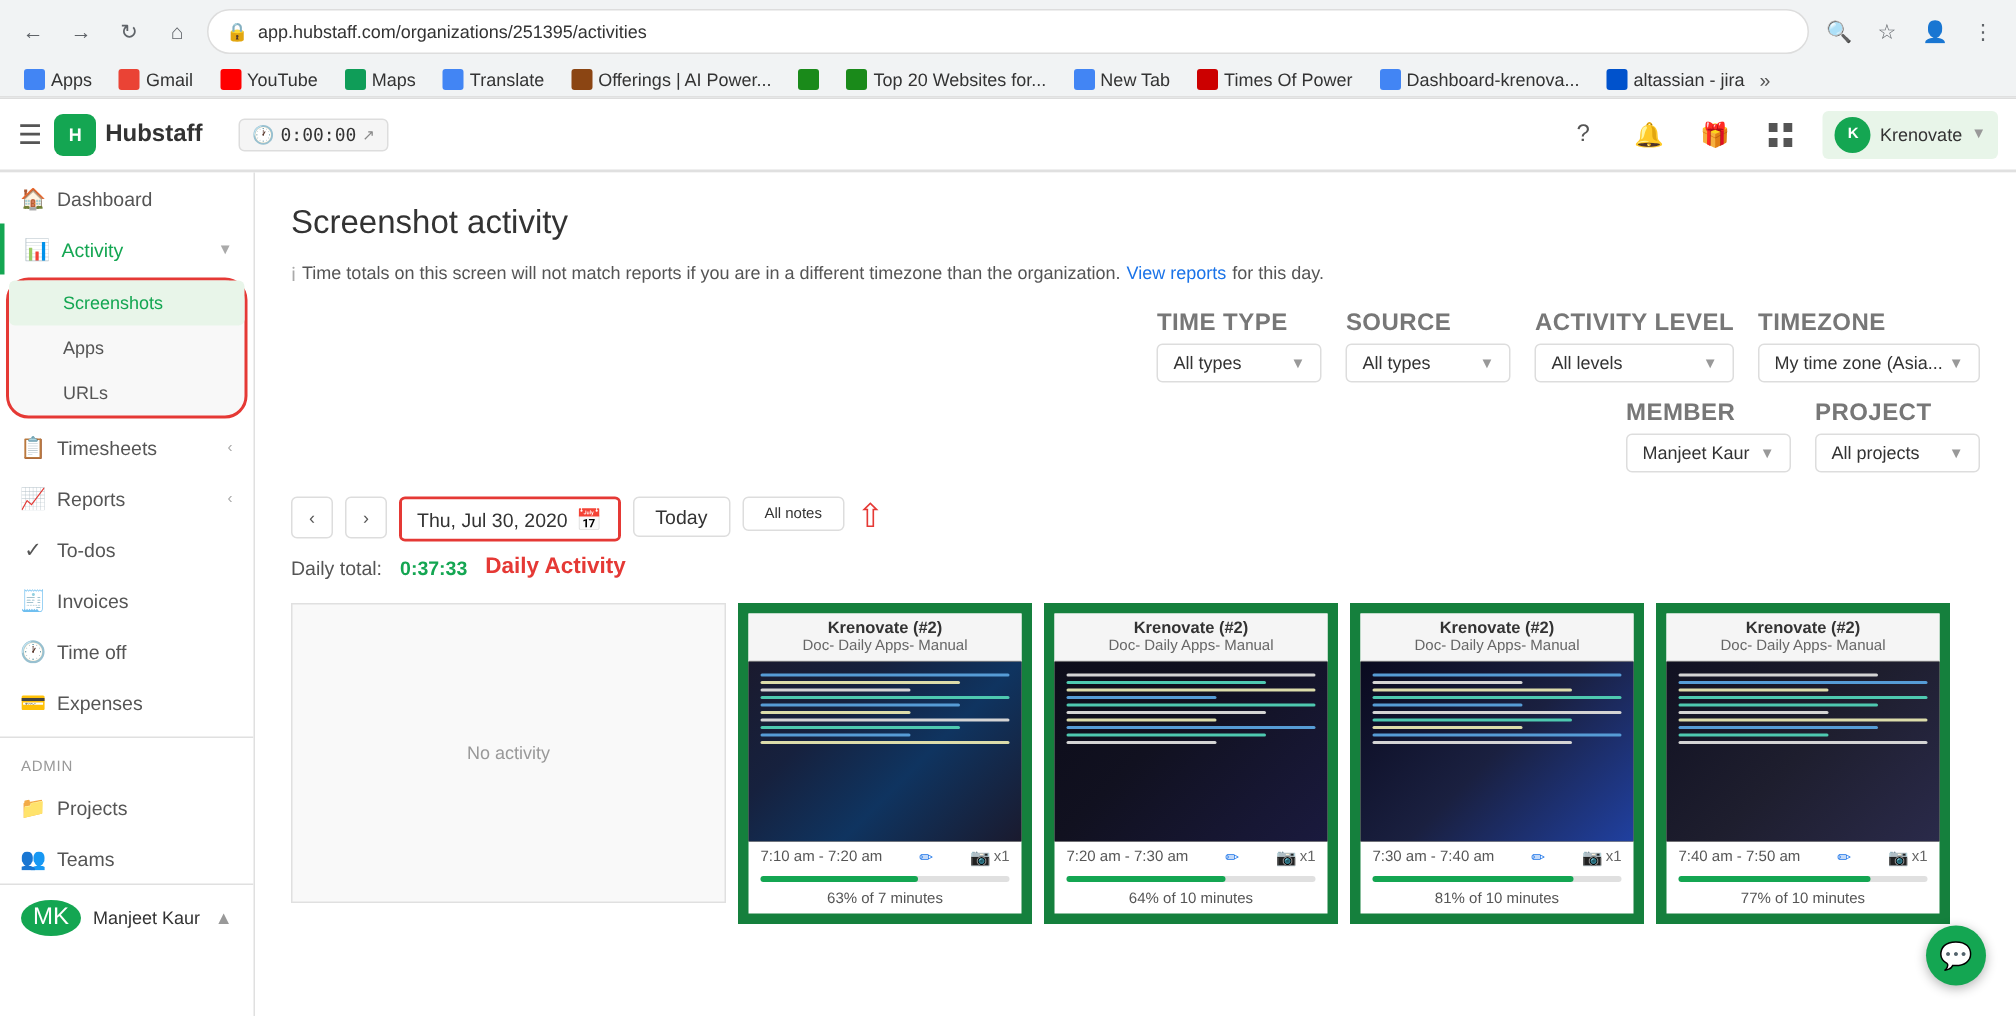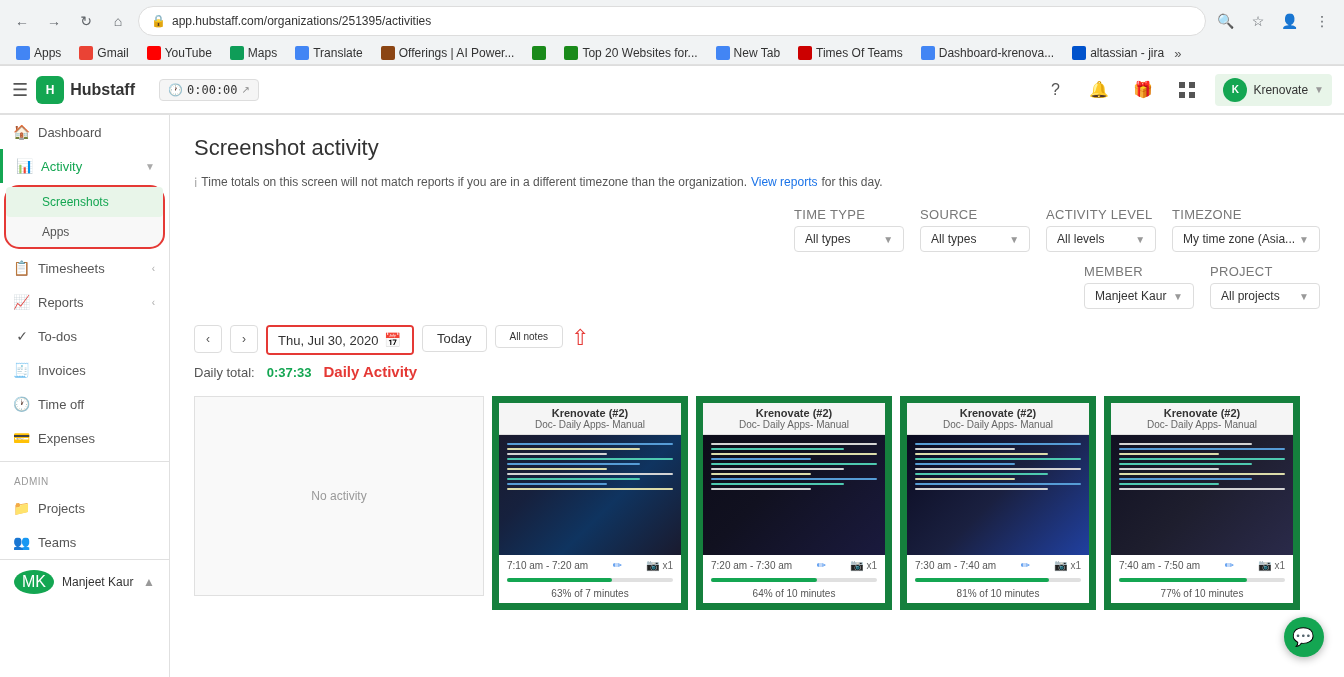--- a/index.html
+++ b/index.html
@@ -68,21 +68,21 @@
     .sidebar-user-avatar { width: 40px; height: 24px; border-radius: 50%; background: #14a652; display: flex; align-items: center; justify-content: center; color: white; font-size: 16px; }
     .sidebar-user-name { font-size: 12px; color: #333; flex: 1; }
 
     
     .main-content { flex: 1; background: white; overflow-y: auto; padding: 20px 24px; }
     .page-title { font-size: 22px; font-weight: 500; color: #333; margin-bottom: 12px; }
     .info-bar { display: flex; align-items: center; gap: 4px; font-size: 12px; color: #555; margin-bottom: 16px; }
     .info-icon { color: #aaa; font-size: 13px; }
     .view-reports-link { color: #1a73e8; cursor: pointer; text-decoration: none; }
     .filter-group { display: flex; flex-direction: column; gap: 4px; }
-    .filter-label { font-size: 13px; color: #777; text-transform: uppercase; letter-spacing: 0.3px; }
+    .filter-label { font-size: 16px; color: #777; text-transform: uppercase; letter-spacing: 0.3px; font-weight: bold; }
     .filter-select { display: flex; align-items: center; gap: 4px; border: 1px solid #ddd; border-radius: 4px; padding: 5px 10px; background: white; cursor: pointer; font-size: 12px; color: #333; min-width: 110px; }
     .filter-select-arrow { color: #999; font-size: 10px; margin-left: auto; }
     .date-nav-btn { width: 28px; height: 28px; border: 1px solid #ddd; border-radius: 4px; background: white; cursor: pointer; display: flex; align-items: center; justify-content: center; font-size: 12px; color: #555; }
     .date-input-wrapper { display: flex; align-items: center; gap: 6px; border: 2px solid #e53935; border-radius: 4px; padding: 5px 10px; background: white; cursor: pointer; }
     .date-input-text { font-size: 13px; color: #333; }
     .calendar-icon { color: #555; font-size: 14px; }
     .today-btn { padding: 5px 14px; border: 1px solid #ddd; border-radius: 4px; background: white; cursor: pointer; font-size: 13px; color: #333; }
     .all-notes-btn { padding: 5px 14px; border: 1px solid #ddd; border-radius: 4px; background: white; cursor: pointer; font-size: 10px; color: #333; }
 
     
@@ -175,21 +175,21 @@
     <div class="bookmark-item">
       <span class="bookmark-icon bm-top20"></span>
       <span>Top 20 Websites for...</span>
     </div>
     <div class="bookmark-item">
       <span class="bookmark-icon bm-newtab"></span>
       <span>New Tab</span>
     </div>
     <div class="bookmark-item">
       <span class="bookmark-icon bm-times"></span>
-      <span>Times Of Teams</span>
+      <span>Times Of Power</span>
     </div>
     <div class="bookmark-item">
       <span class="bookmark-icon bm-google"></span>
       <span>Dashboard-krenova...</span>
     </div>
     <div class="bookmark-item">
       <span class="bookmark-icon bm-altassian"></span>
       <span>altassian - jira</span>
     </div>
     <span class="bm-more">»</span>
@@ -243,20 +243,23 @@
       <span class="sidebar-item-label">Activity</span>
       <span class="sidebar-chevron">▼</span>
     </div>
     <div class="sidebar-sub" style="border:2px solid #e53935; border-radius:15px; margin:2px 4px;">
       <div class="sidebar-sub-item active">
         <span>Screenshots</span>
       </div>
       <div class="sidebar-sub-item">
         <span>Apps</span>
       </div>
+      <div class="sidebar-sub-item">
+        <span>URLs</span>
+      </div>
     </div>
     <div class="sidebar-item">
       <span class="sidebar-item-icon">📋</span>
       <span class="sidebar-item-label">Timesheets</span>
       <span class="sidebar-chevron">‹</span>
     </div>
     <div class="sidebar-item">
       <span class="sidebar-item-icon">📈</span>
       <span class="sidebar-item-label">Reports</span>
       <span class="sidebar-chevron">‹</span>

